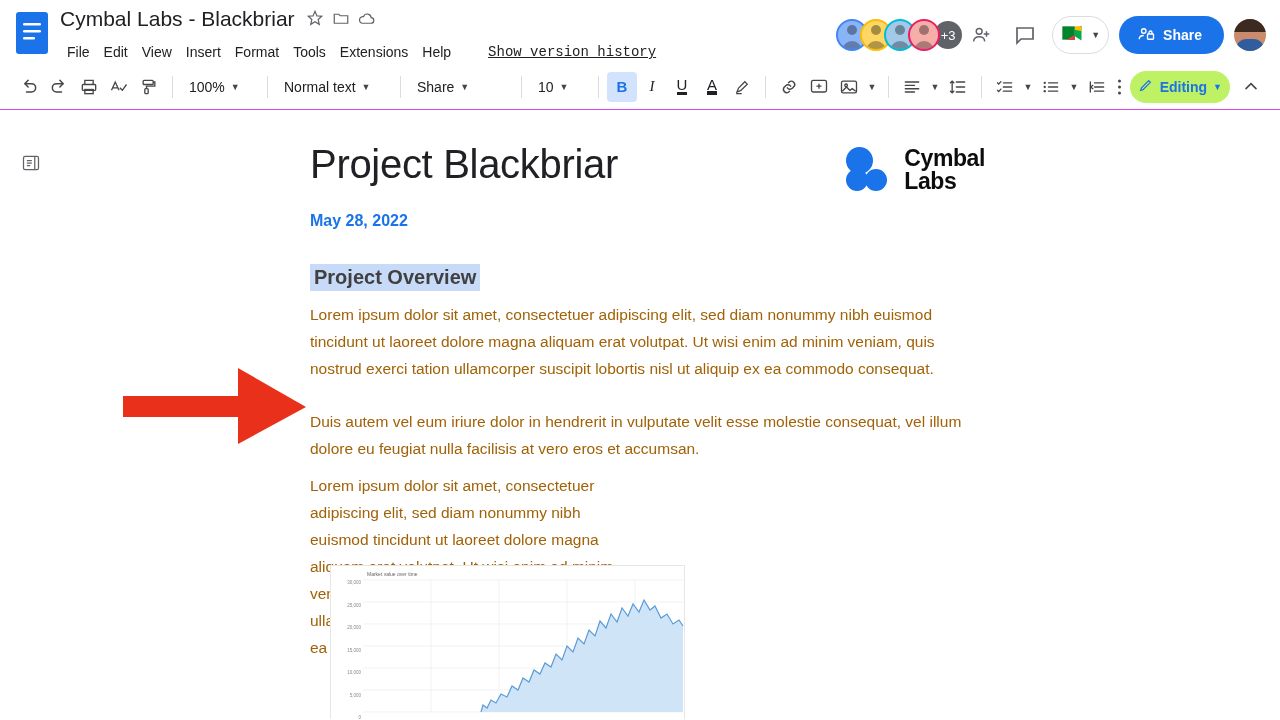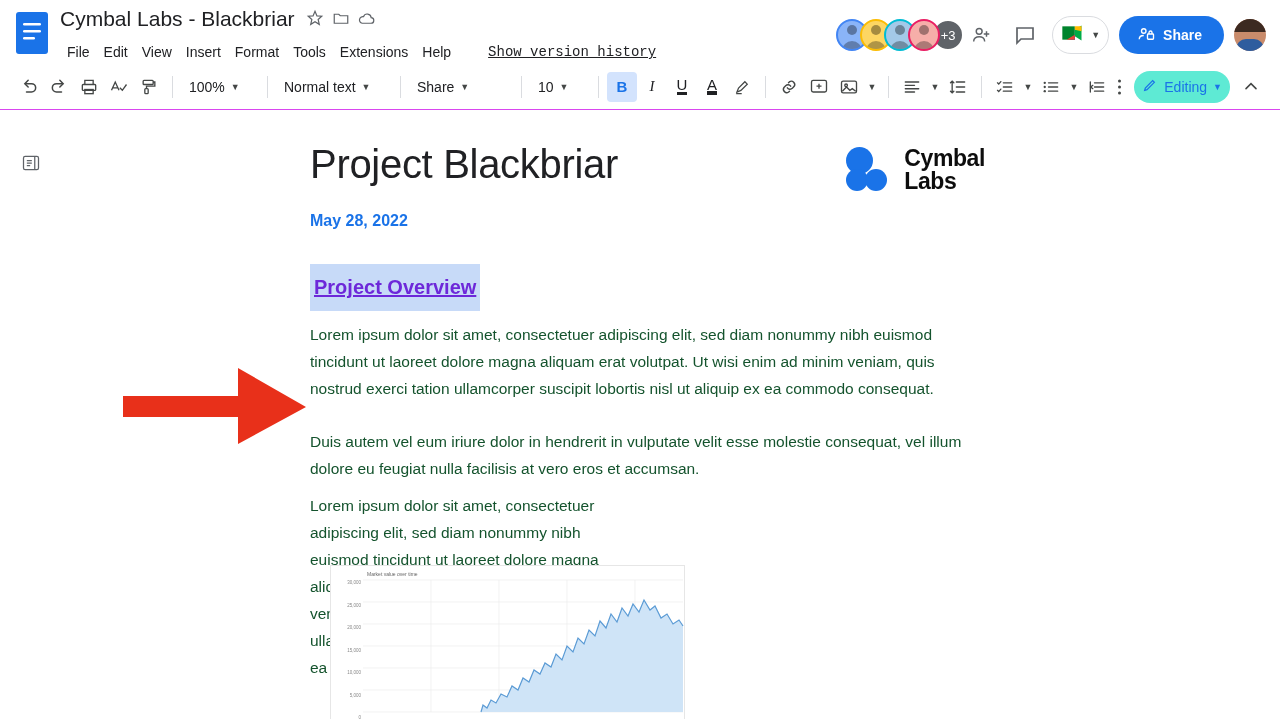--- a/index.html
+++ b/index.html
@@ -349,31 +349,30 @@
     color: #1a73e8;
     font-size: 16px;
     font-weight: bold;
     margin-top: 24px;
   }
 
   .doc-h2 {
     display: inline-block;
     font-size: 20px;
     font-weight: bold;
-    color: #6d28d9;
+    color: #404040;
     background: #c7daf8;
-    padding: 12px 4px;
+    padding: 2px 4px;
     margin-top: 34px;
-    text-decoration: underline;
   }
 
   .doc-p {
     font-size: 15.5px;
     line-height: 27px;
-    color: #14532d;
+    color: #a16207;
     margin: 10px 0 0 0;
     width: 665px;
   }
   .doc-p.narrow { width: 312px; }
   .doc-p.spaced { margin-top: 26px; }
 
   .chart-wrap {
     position: absolute;
     left: 330px;
     top: 455px;
@@ -685,21 +684,21 @@
     <div class="tb-btn" style="width:14px">
       <svg width="5" height="18" viewBox="0 0 5 18" fill="#444746">
         <circle cx="2.5" cy="3" r="1.5"></circle>
           <circle cx="2.5" cy="9" r="1.5"></circle>
           <circle cx="2.5" cy="15" r="1.5"></circle>
       </svg>
     </div>
 
     <div style="flex:1"></div>
 
-    <div class="tb-dropdown" style="background:#5eead4;color:#1a73e8;font-weight:normal;padding:0 8px;height:32px;border-radius:16px">
+    <div class="tb-dropdown" style="background:#bef264;color:#1a73e8;font-weight:bold;padding:0 8px;height:32px;border-radius:16px">
       <span>
         <svg width="16" height="16" viewBox="0 0 24 24" fill="none" stroke="#1a73e8" stroke-width="1.9">
           <path d="M4 20l3.5-1 11-11-2.5-2.5-11 11z"></path>
         </svg>
       </span>
       <span>Editing</span>
       <span class="caret" style="color:#1a73e8">▼</span>
     </div>
 
     <div class="tb-btn" style="margin-left:6px">

